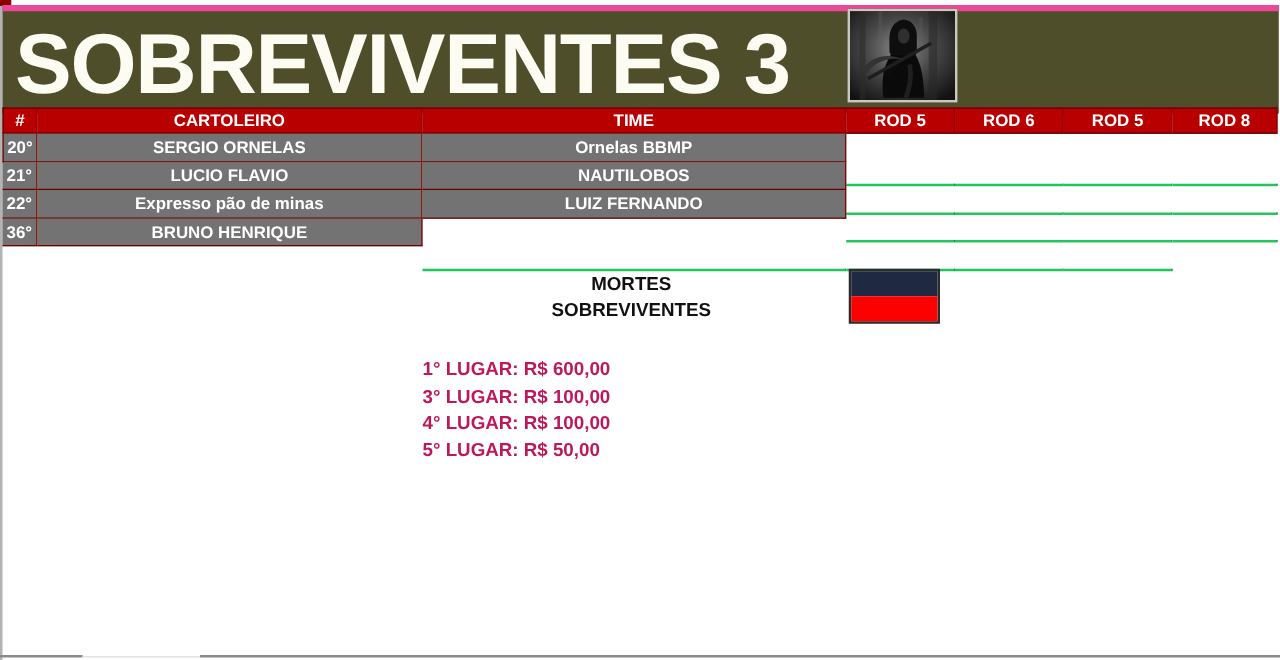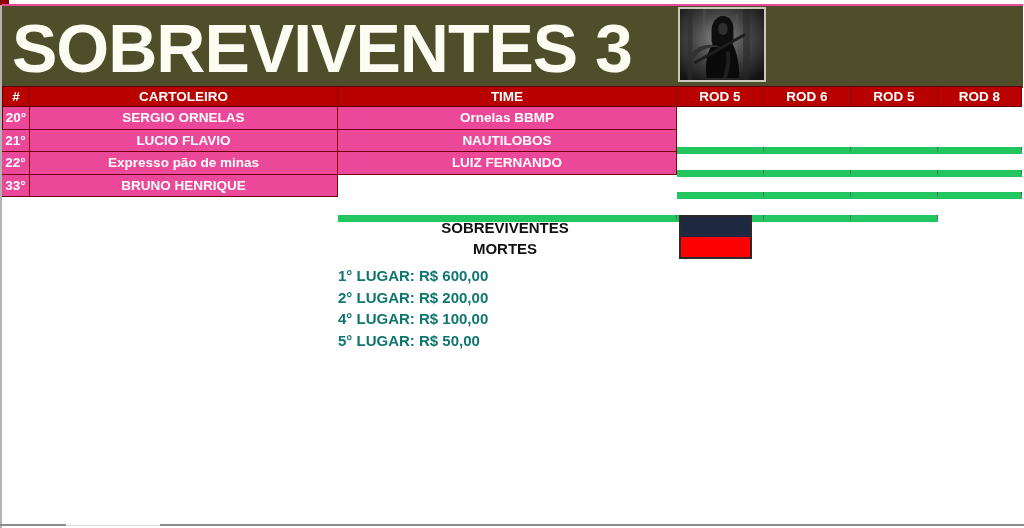--- a/index.html
+++ b/index.html
@@ -9,21 +9,21 @@
   }
   
   #corner-red{position:absolute;left:0;top:0;width:9px;height:5px;background:#8b0000;}
   #left-edge{position:absolute;left:0;top:5px;width:2px;height:523px;background:#b3b3b3;}
   .bottom-seg{position:absolute;height:2px;background:#8c8c8c;}
   #bottom-seg-gap{position:absolute;height:1px;background:#dcdcdc;}
 
   
   #banner{
     position:absolute;left:2px;top:4px;width:1021px;height:82px;
-    background:#4f4e2b;border-top:2px solid #ec4899;
+    background:#4f4e2b;border-top:5px solid #ec4899;
   }
   #banner-title{
     position:absolute;left:10px;top:0;height:82px;line-height:84px;
     font-size:68px;font-weight:bold;letter-spacing:-1px;color:#fcfcf2;white-space:nowrap;
   }
   #reaper{
     position:absolute;left:678px;top:7px;width:88px;height:75px;
     border:2px solid #c9c9bc;box-sizing:border-box;background:#1a1a1a;
   }
   #reaper svg{display:block;width:100%;height:100%;}
@@ -31,37 +31,37 @@
   
   .grid{position:absolute;left:2px;width:1020px;display:grid;
         grid-template-columns:28px 308px 339px 87px 87px 87px 84px;}
   #thead{top:86px;height:21px;grid-auto-rows:21px;}
   #tbody{top:107px;grid-auto-rows:22.5px;}
   .cell{display:flex;align-items:center;justify-content:center;box-sizing:border-box;
         white-space:nowrap;overflow:hidden;}
   .h-cell{background:#b80000;color:#ffffff;font-weight:bold;font-size:13.5px;
           border-right:1px solid #870000;border-top:1px solid #5e0000;border-bottom:1px solid #5e0000;}
   .h-cell:first-child{border-left:1px solid #5e0000;}
-  .c-red{background:#ec4899;color:#ffffff;font-weight:bold;font-size:13.5px;
+  .c-red{background:#737373;color:#ffffff;font-weight:bold;font-size:13.5px;
          border-right:1px solid #8a0000;border-bottom:1px solid #700000;}
   .c-red:first-child{border-left:1px solid #700000;}
   .c-white{background:#ffffff;color:#161616;font-size:14.5px;font-weight:normal;
-           border-right:1px solid #565656;border-bottom:7px solid #22c55e;margin-top:40px;}
+           border-right:1px solid #565656;border-bottom:2px solid #22c55e;margin-top:40px;}
 
   
   #legend-labels{position:absolute;left:350px;top:217px;width:310px;text-align:center;
                  color:#111;font-weight:bold;font-size:15px;}
   #legend-labels div{height:21px;line-height:21px;}
   #legend-swatch{position:absolute;left:679px;top:215px;width:73px;height:44px;
                  border:2px solid #2b2b2b;box-sizing:border-box;}
   #swatch-survivors{width:100%;height:50%;background:#1f2a42;}
   #swatch-deaths{width:100%;height:50%;background:#fb0101;}
 
   
-  #prizes{position:absolute;left:338px;top:265px;color:#0f766e;font-weight:bold;
+  #prizes{position:absolute;left:338px;top:285px;color:#be185d;font-weight:bold;
           font-size:15px;line-height:21.5px;}
 </style>
 </head>
 <body>
 
 <div id="stage">
 
   <div id="corner-red"></div>
   <div id="left-edge"></div>
 
@@ -124,40 +124,40 @@
     <div class="cell c-white"></div>
 
     <div class="cell c-red">22°</div>
     <div class="cell c-red">Expresso pão de minas</div>
     <div class="cell c-red">LUIZ FERNANDO</div>
     <div class="cell c-white">47,00</div>
     <div class="cell c-white"></div>
     <div class="cell c-white"></div>
     <div class="cell c-white"></div>
 
-    <div class="cell c-red">33°</div>
+    <div class="cell c-red">36°</div>
     <div class="cell c-red">BRUNO HENRIQUE</div>
     <div class="cell c-white">46,50</div>
     <div class="cell c-white"></div>
     <div class="cell c-white"></div>
     <div class="cell c-white"></div>
   </div>
 
   <div id="legend-labels">
+    <div>MORTES</div>
     <div>SOBREVIVENTES</div>
-    <div>MORTES</div>
   </div>
   <div id="legend-swatch">
     <div id="swatch-survivors"></div>
     <div id="swatch-deaths"></div>
   </div>
 
   <div id="prizes">
     <div>1° LUGAR: R$ 600,00</div>
-    <div>2° LUGAR: R$ 200,00</div>
+    <div>3° LUGAR: R$ 100,00</div>
     <div>4° LUGAR: R$ 100,00</div>
     <div>5° LUGAR: R$ 50,00</div>
   </div>
 
   <div class="bottom-seg" style="left:0;top:524px;width:66px;"></div>
   <div id="bottom-seg-gap" style="left:66px;top:525px;width:94px;"></div>
   <div class="bottom-seg" style="left:160px;top:524px;width:864px;"></div>
 
 </div>
 

